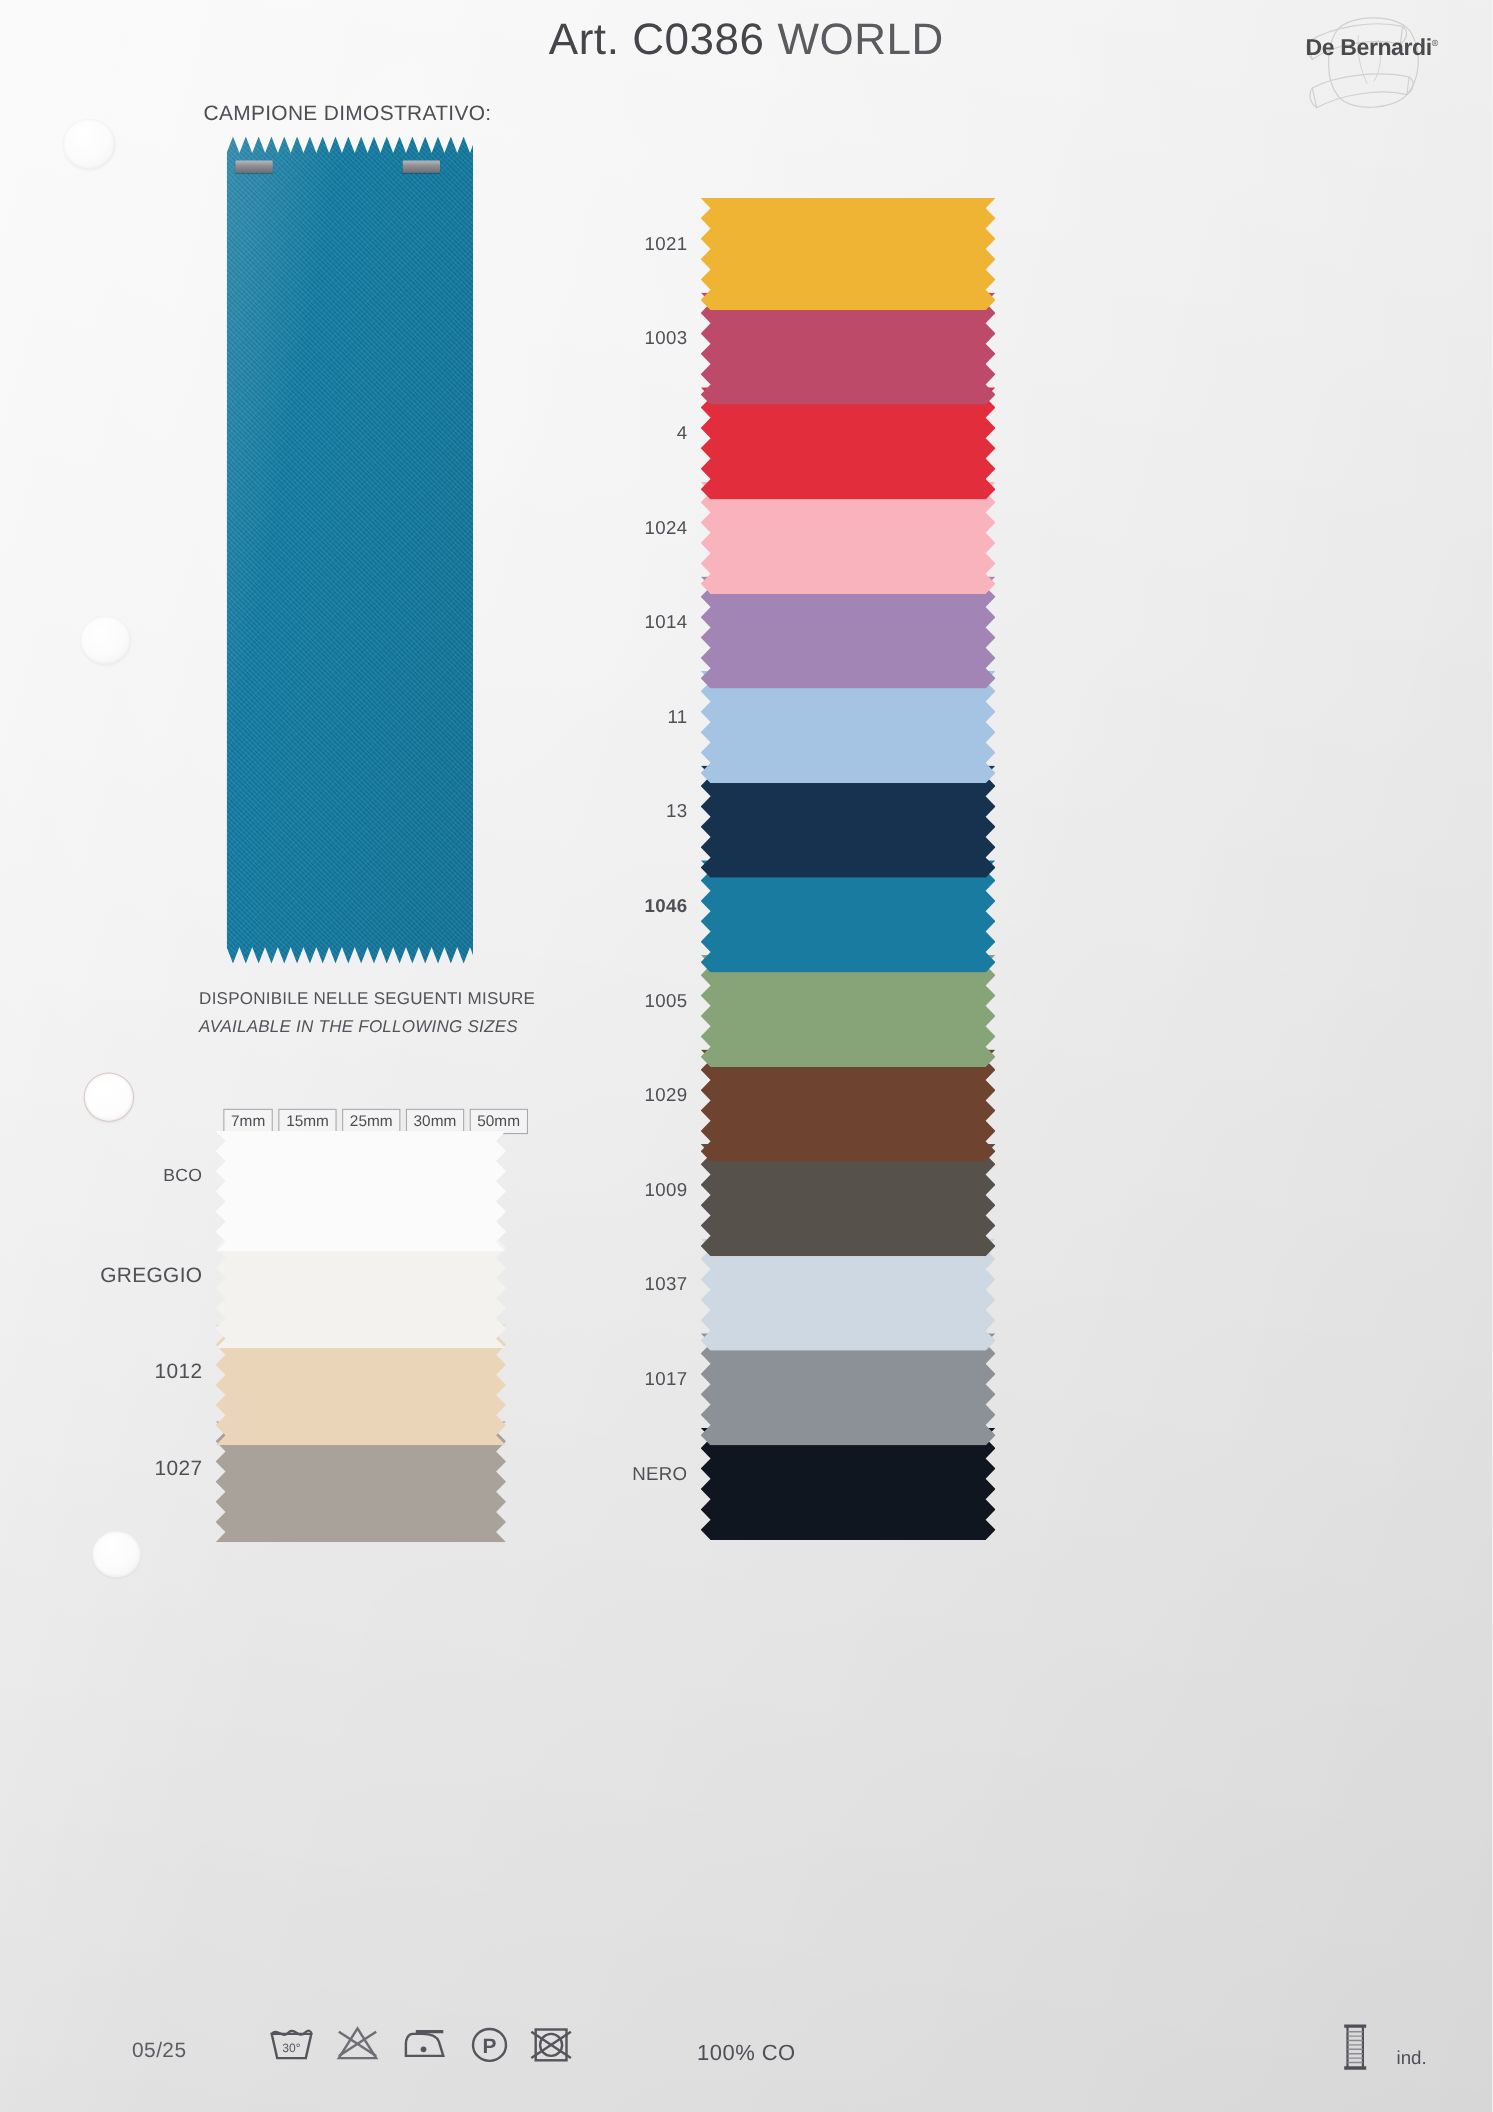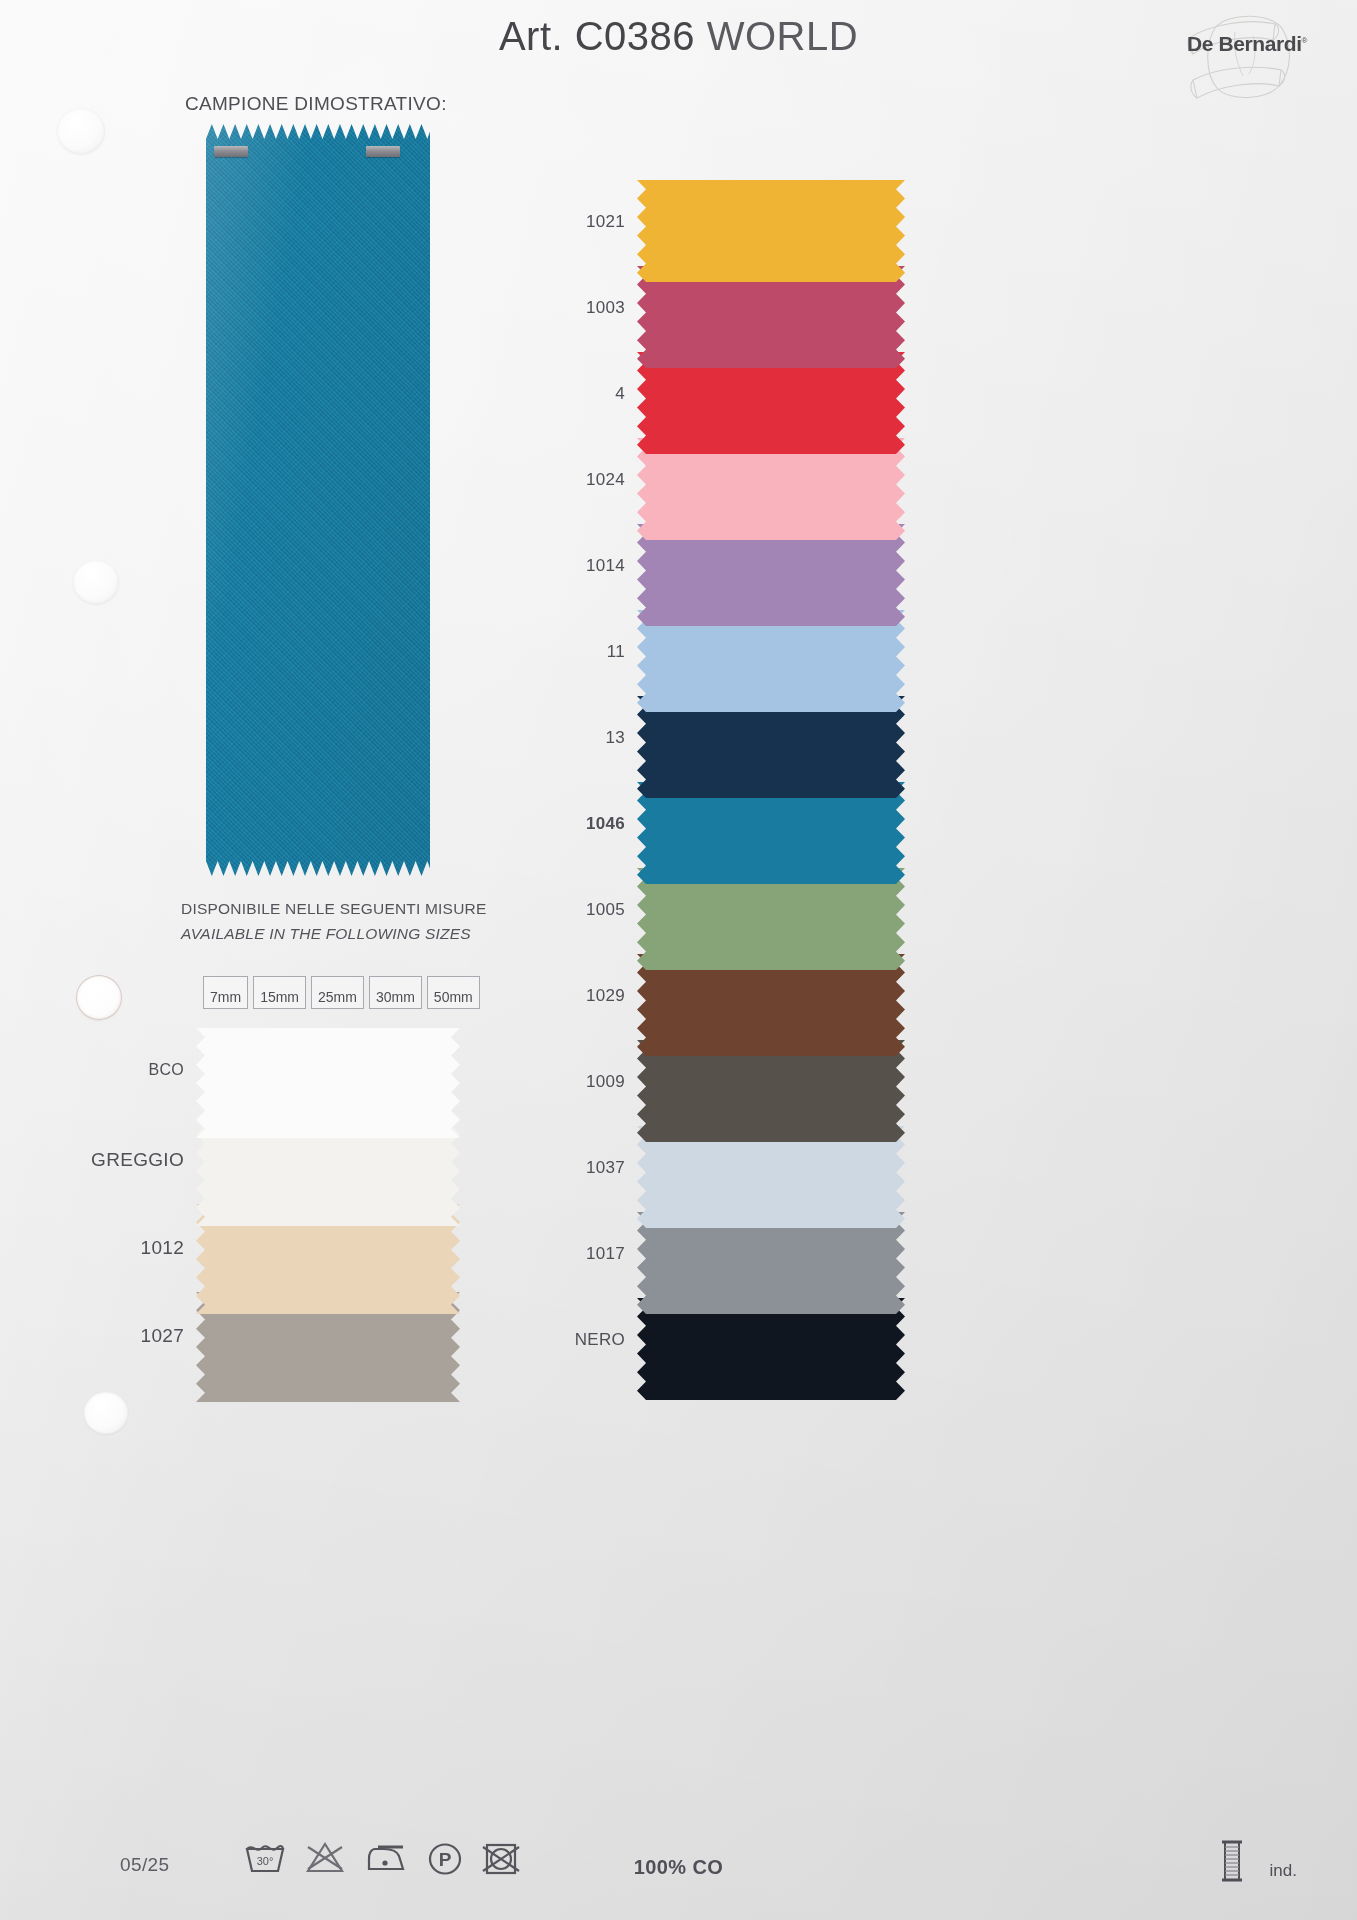--- a/index.html
+++ b/index.html
@@ -170,25 +170,26 @@
 
   #size-chips {
     position: absolute;
     top: 976px;
     left: 203px;
     display: flex;
     gap: 5px;
   }
   .size-chip {
     border: 1px solid #a9a9b0;
-    padding: 12px 6px 3px 6px;
+    padding: 2px 6px 3px 6px;
     font-size: 14px;
     color: #4d4d54;
     background: rgba(255,255,255,0.35);
     line-height: 1.15;
+    margin-top: 32px;
   }
 
   
   .swatch-col { position: absolute; }
 
   .swatch-row {
     position: relative;
     display: flex;
     align-items: center;
   }
@@ -211,21 +212,21 @@
   #date-code {
     position: absolute; left: 120px; top: 44px;
     font-size: 19px; color: #5c5c63; letter-spacing: 0.4px;
   }
   #care-symbols {
     position: absolute; left: 243px; top: 28px;
     display: flex; align-items: center; gap: 16px;
   }
   #composition {
     position: absolute; left: 0; top: 46px; width: 1357px;
-    text-align: center; font-size: 20px; color: #4f4f57; letter-spacing: 0.4px; font-weight: bold;
+    text-align: center; font-size: 20px; color: #4f4f57; letter-spacing: 0.4px;
   }
   #reel {
     position: absolute; right: 60px; top: 28px;
     display: flex; align-items: flex-end; gap: 1px;
   }
   #reel .reel-label { font-size: 17px; color: #4e4e55; padding-bottom: 3px; margin-left: 24px; }
 </style>
 </head>
 <body>
 

